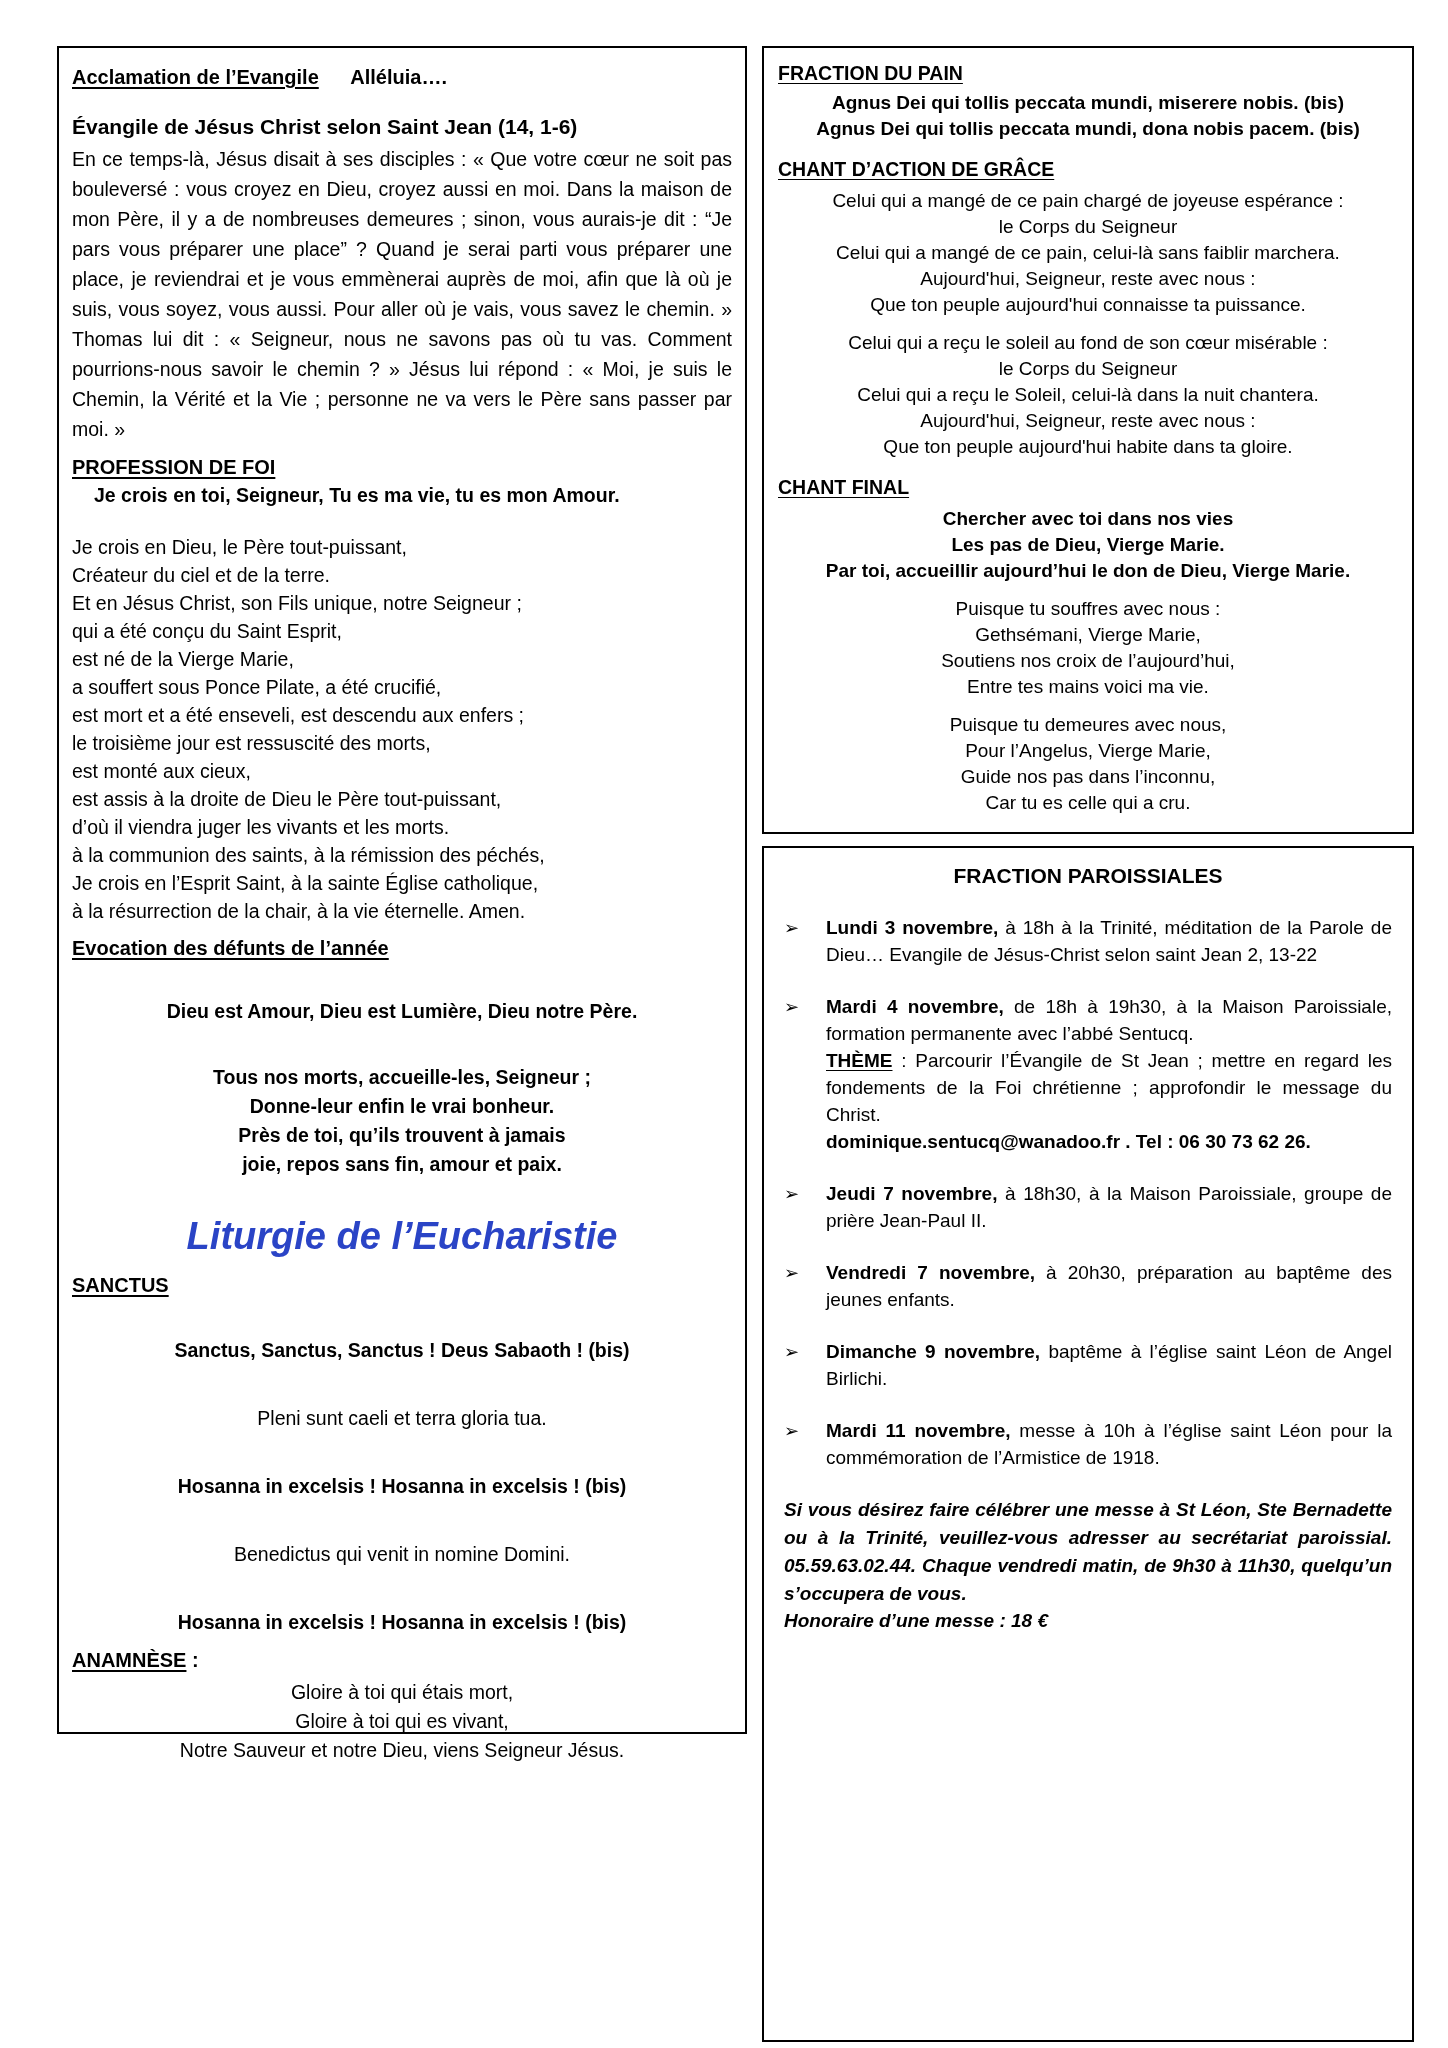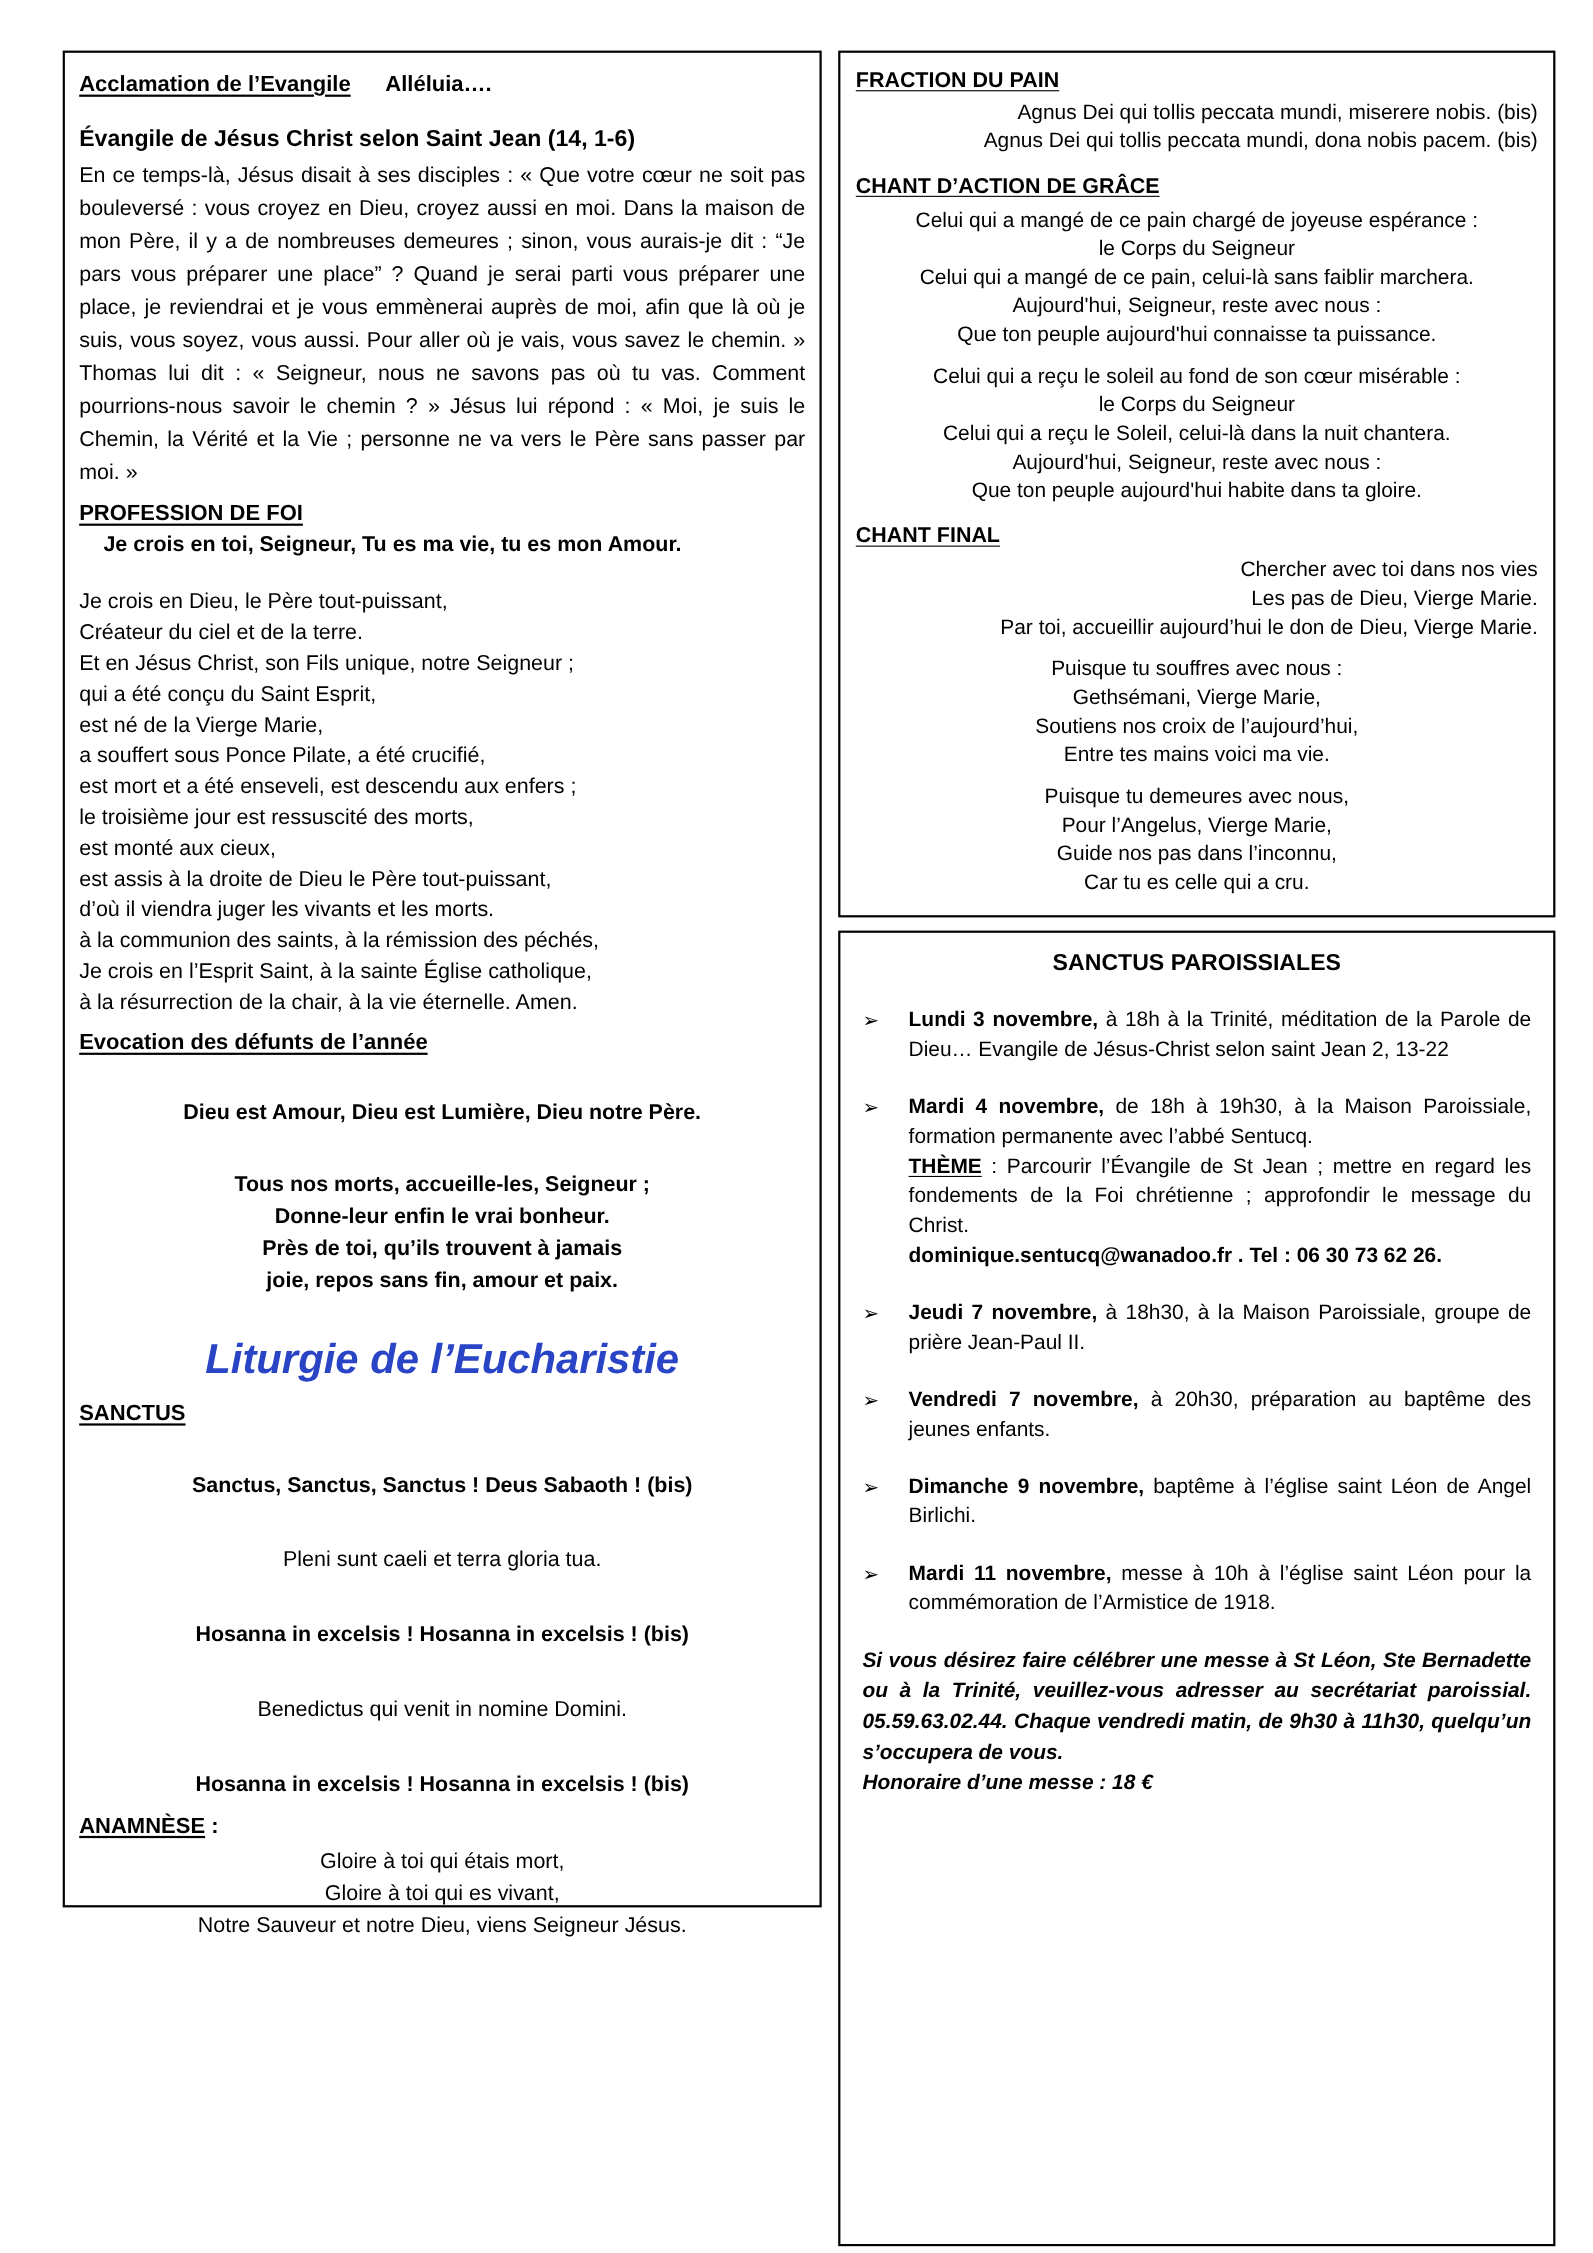--- a/index.html
+++ b/index.html
@@ -46,21 +46,21 @@
     font-style: italic;
     font-weight: bold;
   }
   .sanctus-block { margin-top: 4px; line-height: 29px; }
   .chant-line { text-align: center; margin-top: 39px; }
   .anamnese-stanza { margin-top: 6px; text-align: center; line-height: 29px; }
 
   
   .rt-head { margin-top: 14px; font-size: 19.5px; }
   .rt-head.first { margin-top: 4px; }
-  .bold-lines { margin-top: 4px; text-align: right; font-weight: normal; }
+  .bold-lines { margin-top: 4px; text-align: center; font-weight: bold; }
   .stanza-c { margin-top: 12px; text-align: center; }
   .stanza-c.tight { margin-top: 6px; }
 
   
   .ann-title { margin-top: 2px; text-align: center; font-weight: bold; font-size: 21px; }
   .ann-list { margin-top: 26px; }
   .ann-item { display: flex; gap: 14px; margin-bottom: 25px; line-height: 27px; }
   .bullet { flex: 0 0 28px; font-size: 18px; padding-top: 1px; }
   .ann-body { flex: 1; text-align: justify; }
   .footer { font-style: italic; font-weight: bold; text-align: justify; line-height: 28px; }
@@ -184,21 +184,21 @@
         <div>Puisque tu demeures avec nous,</div>
         <div>Pour l’Angelus, Vierge Marie,</div>
         <div>Guide nos pas dans l’inconnu,</div>
         <div>Car tu es celle qui a cru.</div>
       </div>
 
   </section>
 
   <section class="box rb-box">
 
-    <div class="ann-title">SANCTUS PAROISSIALES</div>
+    <div class="ann-title">FRACTION PAROISSIALES</div>
 
     <div class="ann-list">
         <div class="ann-item">
         <span class="bullet">➢</span>
         <div class="ann-body">
           <span class="b">Lundi 3 novembre,</span><span> à 18h à la Trinité, méditation de la Parole de Dieu… Evangile de Jésus-Christ selon saint Jean 2, 13-22</span>
           <div></div>
           
         </div>
       </div>

